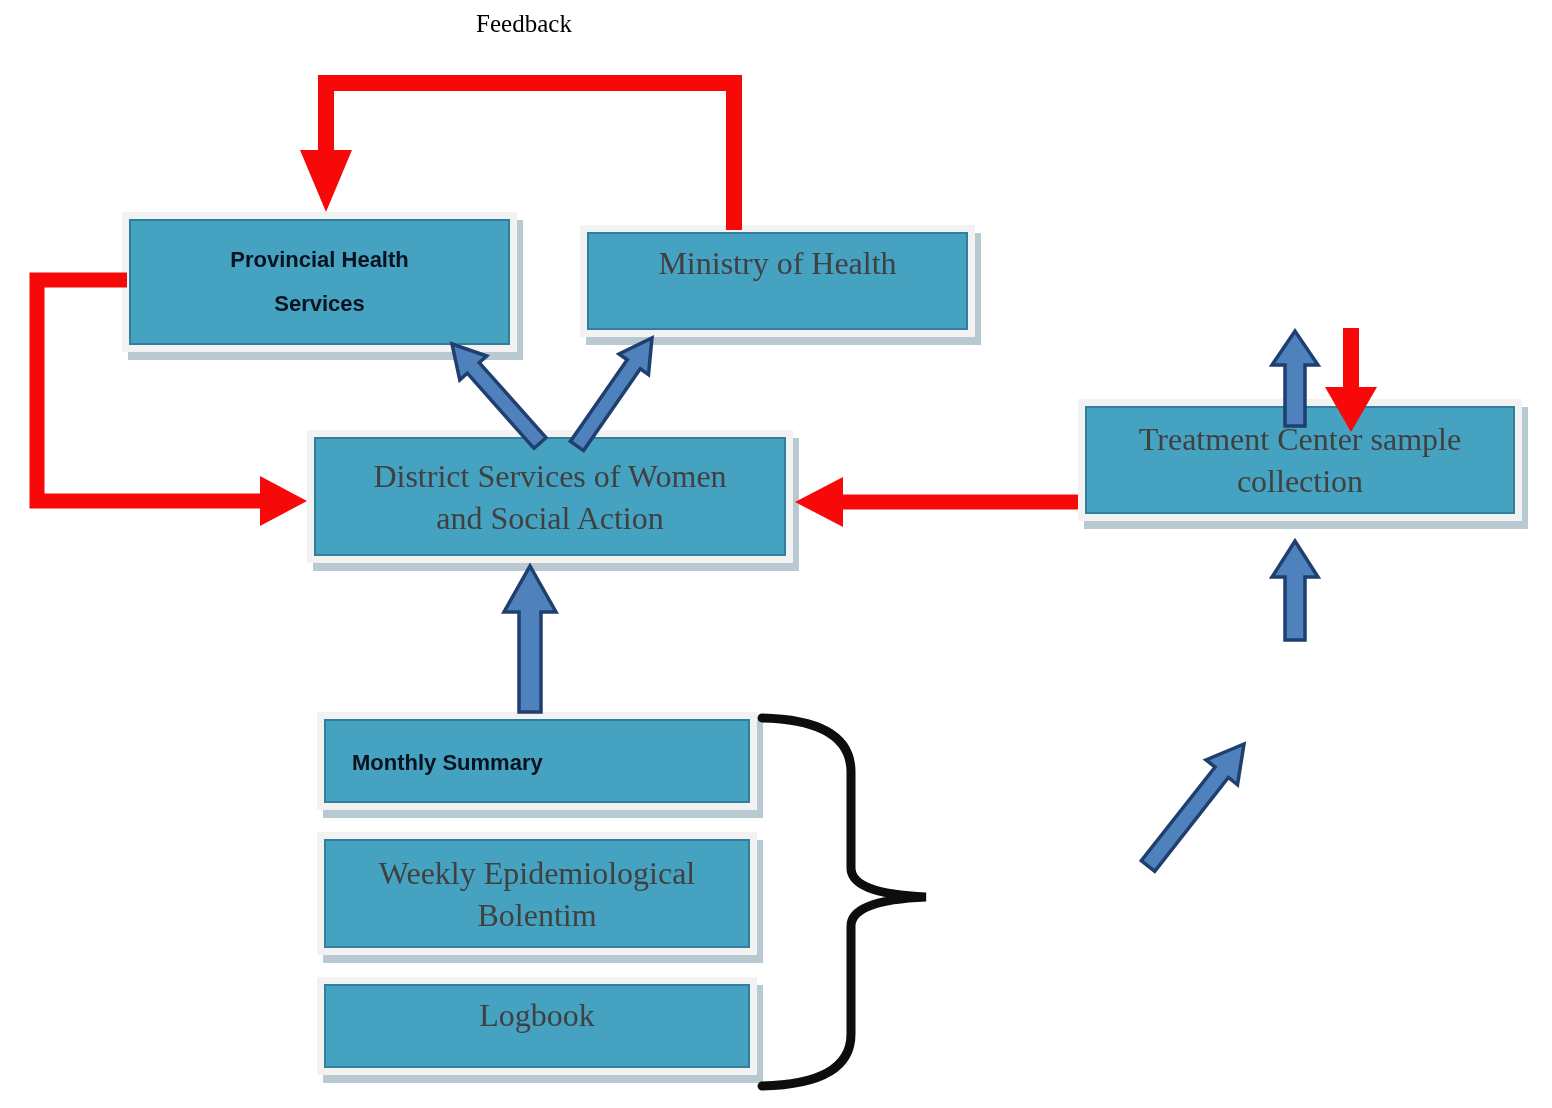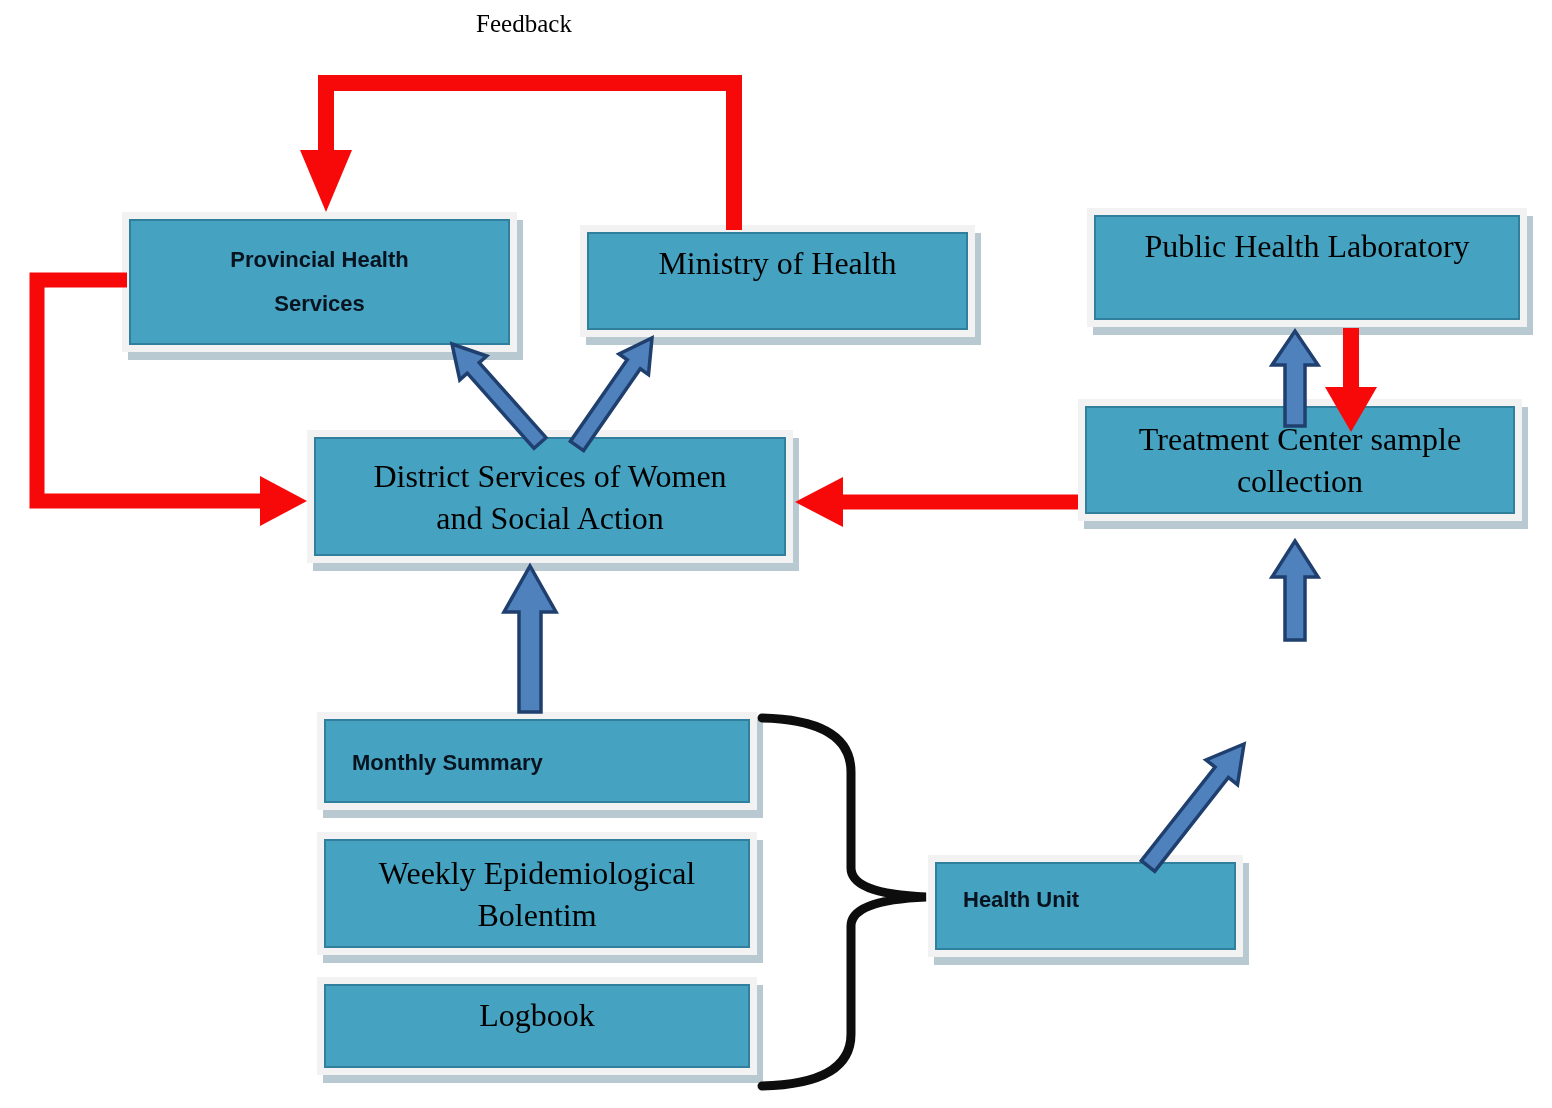--- a/index.html
+++ b/index.html
@@ -2,21 +2,21 @@
 <html><head>
 <meta charset="utf-8">
 <style>
   html,body{margin:0;padding:0;background:#ffffff;}
   #canvas{position:relative;width:1552px;height:1108px;background:#ffffff;overflow:hidden;
           font-family:"Liberation Serif",serif;}
   .node{position:absolute;background:#f2f2f2;box-shadow:6px 8px 0 #b9c9d1;}
   .node .fill{position:absolute;inset:7px;background:#45a2c0;border:2px solid #2f7f9d;
               display:flex;flex-direction:column;justify-content:center;align-items:center;
               text-align:center;}
-  .lbl{white-space:pre-line;color:#000000;}
+  .lbl{white-space:pre-line;color:#404040;}
   .serif .lbl{font-family:"Liberation Serif",serif;font-size:32px;line-height:42px;}
   .sans  .lbl{font-family:"Liberation Sans",sans-serif;font-weight:600;font-size:22px;
               line-height:44px;color:#08131f;}
   .v-top .fill{justify-content:flex-start;padding-top:8px;}
   .h-left .fill{align-items:flex-start;padding-left:26px;text-align:left;}
   #n-monthly .fill{padding-top:20px;}
   #n-healthunit .fill{padding-top:14px;}
 
   #n-provincial{left:122px;top:212px;width:395px;height:140px;}
   #n-ministry  {left:580px;top:225px;width:395px;height:112px;}
@@ -46,25 +46,20 @@
 Services</span>
       </div>
   </div>
 
   <div class="node serif v-top" id="n-ministry">
     <div class="fill">
         <span class="lbl">Ministry of Health</span>
       </div>
   </div>
 
-  <div class="node serif v-top" id="n-phl">
-    <div class="fill">
-        <span class="lbl">Public Health Laboratory</span>
-      </div>
-  </div>
 
   <div class="node serif" id="n-district">
     <div class="fill">
         <span class="lbl">District Services of Women
 and Social Action</span>
       </div>
   </div>
 
   <div class="node serif" id="n-treatment">
     <div class="fill">
@@ -86,25 +81,20 @@
 Bolentim</span>
       </div>
   </div>
 
   <div class="node serif v-top" id="n-logbook">
     <div class="fill">
         <span class="lbl">Logbook</span>
       </div>
   </div>
 
-  <div class="node sans v-top h-left" id="n-healthunit">
-    <div class="fill">
-        <span class="lbl">Health Unit</span>
-      </div>
-  </div>
 
   <svg id="connector-layer" width="1552" height="1108" viewBox="0 0 1552 1108">
       <polyline points="734,230 734,83 326,83 326,152" fill="none" stroke="#f70909" stroke-width="16" stroke-linejoin="miter"></polyline>
       <polygon points="300.0,150.0 326.0,212.0 352.0,150.0" fill="#f70909"></polygon>
       <polyline points="127,280 37,280 37,501 262,501" fill="none" stroke="#f70909" stroke-width="15" stroke-linejoin="miter"></polyline>
       <polygon points="260.0,526.0 307.0,501.0 260.0,476.0" fill="#f70909"></polygon>
       <polyline points="1078,502 843,502" fill="none" stroke="#f70909" stroke-width="15" stroke-linejoin="miter"></polyline>
       <polygon points="843.0,477.0 795.0,502.0 843.0,527.0" fill="#f70909"></polygon>
       <polyline points="1351,328 1351,389" fill="none" stroke="#f70909" stroke-width="16" stroke-linejoin="miter"></polyline>
       <polygon points="1325.0,387.0 1351.0,432.0 1377.0,387.0" fill="#f70909"></polygon>

